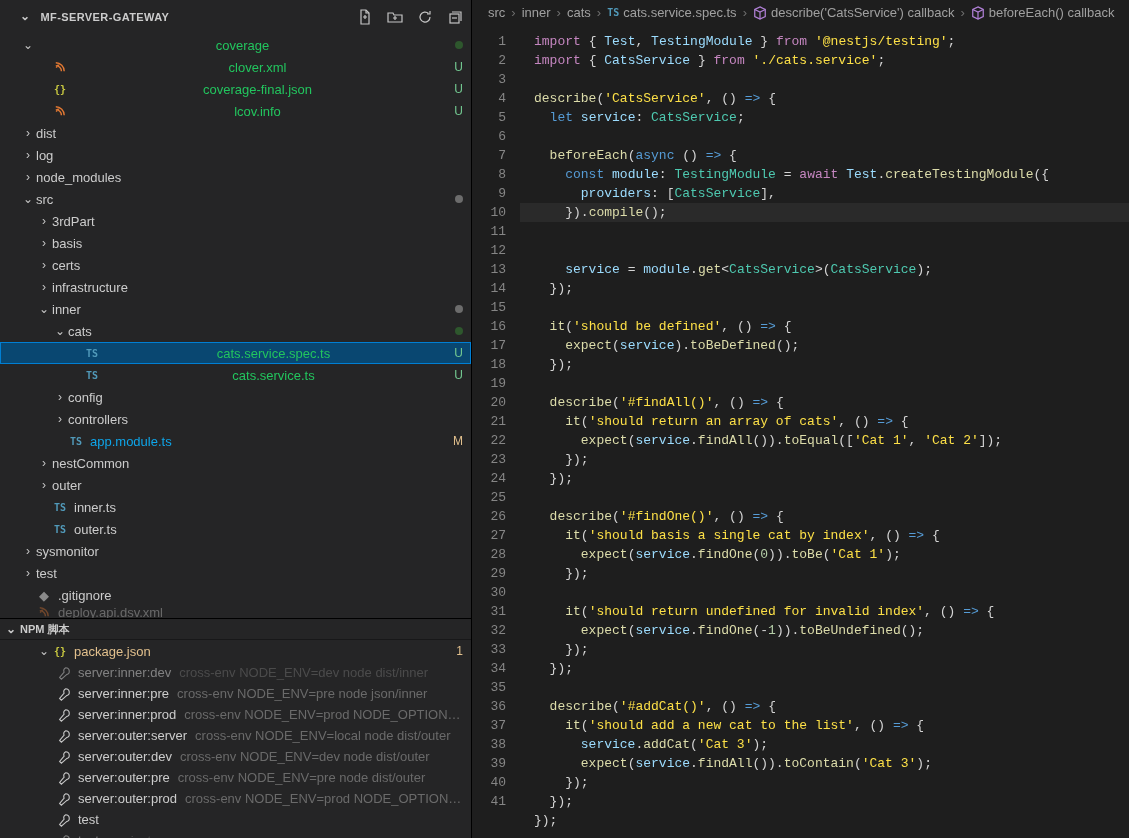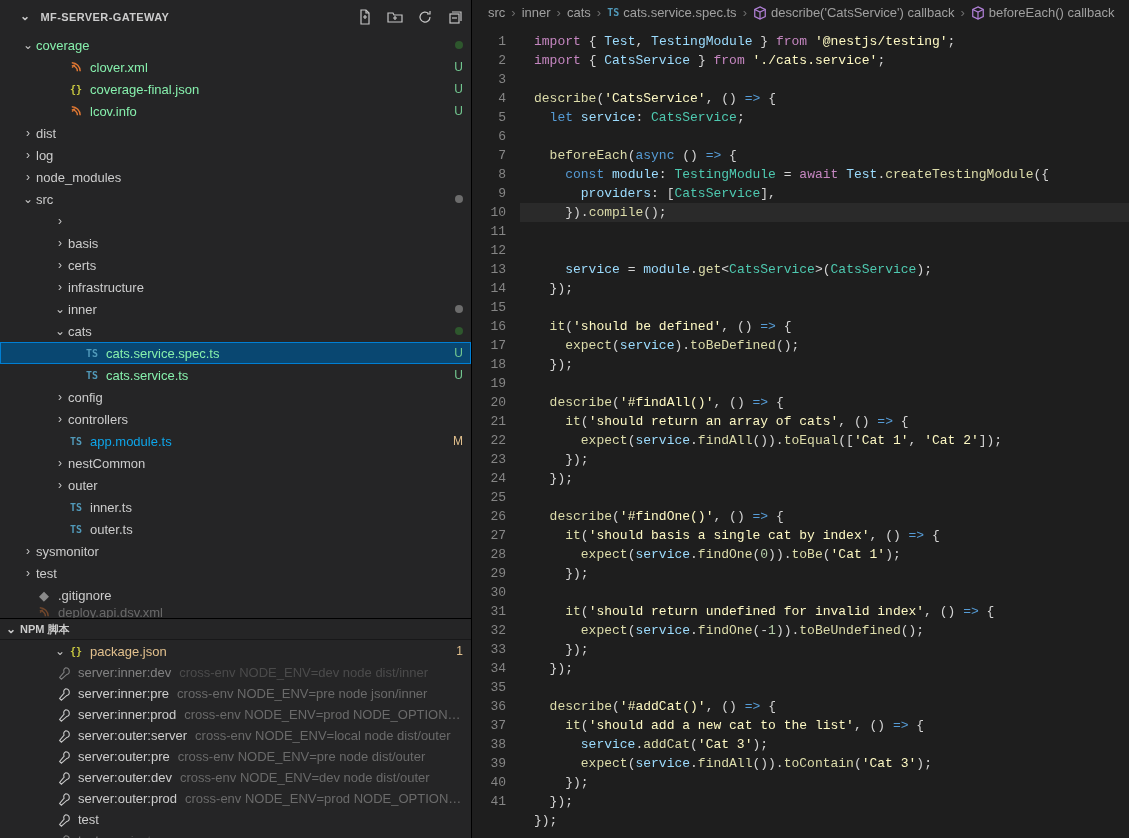--- a/index.html
+++ b/index.html
@@ -18,25 +18,25 @@
 .tree { flex:0 0 auto; overflow:hidden; }
 .row { height:22px; display:flex; align-items:center; padding-right:8px; cursor:default; position:relative; }
 .row .chev { width:16px; text-align:center; font-size:12px; color:#c5c5c5; display:inline-block; }
 .row .ic { width:16px; height:16px; margin-right:6px; display:flex; align-items:center; justify-content:center; }
 .row .name { flex:1; white-space:nowrap; overflow:hidden; text-overflow:ellipsis; }
 .row .badge { width:18px; text-align:right; color:#6c6c6c; font-size:12px; margin-left:4px;}
 .row .dot { width:8px; height:8px; border-radius:50%; margin-left:6px; }
 .row .dot.o { background:#6c6c6c; }
 .row .dot.g { background:#388a34; opacity:.5;}
 .row.active { background:#094771; outline:1px solid #007fd4; outline-offset:-1px; }
-.row.c-green .name { color:#86efac; }
+.row.c-green .name { color:#22c55e;text-align:center; }
 .row.c-yellow .name { color:#0ea5e9; }
 
 
-.i0{padding-left:20px}.i1{padding-left:52px}.i2{padding-left:52px}.i3{padding-left:68px}
+.i0{padding-left:20px}.i1{padding-left:36px}.i2{padding-left:52px}.i3{padding-left:68px}
 
 
 .ftype { font-size:10px; font-weight:700; font-family:Consolas,monospace; }
 .ftype.ts { color:#519aba; }
 .ftype.json { color:#cbcb41; }
 
 
 .section-hdr { height:22px; display:flex; align-items:center; padding-left:20px; font-size:11px; font-weight:700; background:#252526; border-top:1px solid #000; border-bottom:1px solid #00000055; }
 .section-hdr .chev { width:14px; font-size:12px; margin-left:-14px; }
 
@@ -59,21 +59,21 @@
 .gutter { width:48px; padding-top:6px; text-align:right; color:#858585; font-family:Consolas,"Courier New",monospace; font-size:13px; line-height:19px; user-select:none; }
 .gutter div { padding-right:14px; }
 .code { flex:1; padding:6px 0 0 14px; font-family:Consolas,"Courier New",monospace; font-size:13px; line-height:19px; white-space:pre; color:#d4d4d4; overflow:hidden; }
 
 
 .k{color:#c586c0}   
 .kf{color:#569cd6}  
 .fn{color:#dcdcaa}  
 .ty{color:#4ec9b0}  
 .vr{color:#9cdcfe}  
-.st{color:#fef9c3}  
+.st{color:#fde047}  
 .nm{color:#b5cea8}  
 .pn{color:#d4d4d4}
 .line.hl{ background:#2a2a2a; display:block; margin-left:-14px; padding-left:14px; margin-right:-200px; padding-right:200px;}
 </style>
 </head>
 <body>
 
 <div class="root">
 
   <div class="sidebar">
@@ -156,20 +156,21 @@
           <span class="chev">›</span>
           <span class="name">node_modules</span>
         </div>
         <div class="row i0">
           <span class="chev">⌄</span>
           <span class="name">src</span>
           <span class="dot o"></span>
         </div>
         <div class="row i1">
           <span class="chev">›</span>
+          <span class="name">3rdPart</span>
         </div>
         <div class="row i1">
           <span class="chev">›</span>
           <span class="name">basis</span>
         </div>
         <div class="row i1">
           <span class="chev">›</span>
           <span class="name">certs</span>
         </div>
         <div class="row i1">
@@ -315,31 +316,31 @@
             </span>
             <span class="sname">server:outer:server</span>
             <span class="scmd">cross-env NODE_ENV=local node dist/outer</span>
           </div>
           <div class="script-row">
             <span class="wrench">
               <svg viewBox="0 0 16 16" width="14" height="14" fill="none" stroke="currentColor" stroke-width="1.3">
                 <path d="M10 2a4 4 0 0 1 .9 7.9L5 15l-2-2 5.1-5.9A4 4 0 0 1 10 2z"></path>
               </svg>
             </span>
+            <span class="sname">server:outer:dev</span>
+            <span class="scmd">cross-env NODE_ENV=dev node dist/outer</span>
+          </div>
+          <div class="script-row">
+            <span class="wrench">
+              <svg viewBox="0 0 16 16" width="14" height="14" fill="none" stroke="currentColor" stroke-width="1.3">
+                <path d="M10 2a4 4 0 0 1 .9 7.9L5 15l-2-2 5.1-5.9A4 4 0 0 1 10 2z"></path>
+              </svg>
+            </span>
             <span class="sname">server:outer:pre</span>
             <span class="scmd">cross-env NODE_ENV=pre node dist/outer</span>
-          </div>
-          <div class="script-row">
-            <span class="wrench">
-              <svg viewBox="0 0 16 16" width="14" height="14" fill="none" stroke="currentColor" stroke-width="1.3">
-                <path d="M10 2a4 4 0 0 1 .9 7.9L5 15l-2-2 5.1-5.9A4 4 0 0 1 10 2z"></path>
-              </svg>
-            </span>
-            <span class="sname">server:outer:dev</span>
-            <span class="scmd">cross-env NODE_ENV=dev node dist/outer</span>
           </div>
           <div class="script-row">
             <span class="wrench">
               <svg viewBox="0 0 16 16" width="14" height="14" fill="none" stroke="currentColor" stroke-width="1.3">
                 <path d="M10 2a4 4 0 0 1 .9 7.9L5 15l-2-2 5.1-5.9A4 4 0 0 1 10 2z"></path>
               </svg>
             </span>
             <span class="sname">server:outer:prod</span>
             <span class="scmd">cross-env NODE_ENV=prod NODE_OPTIONS=--max-...</span>
           </div>

